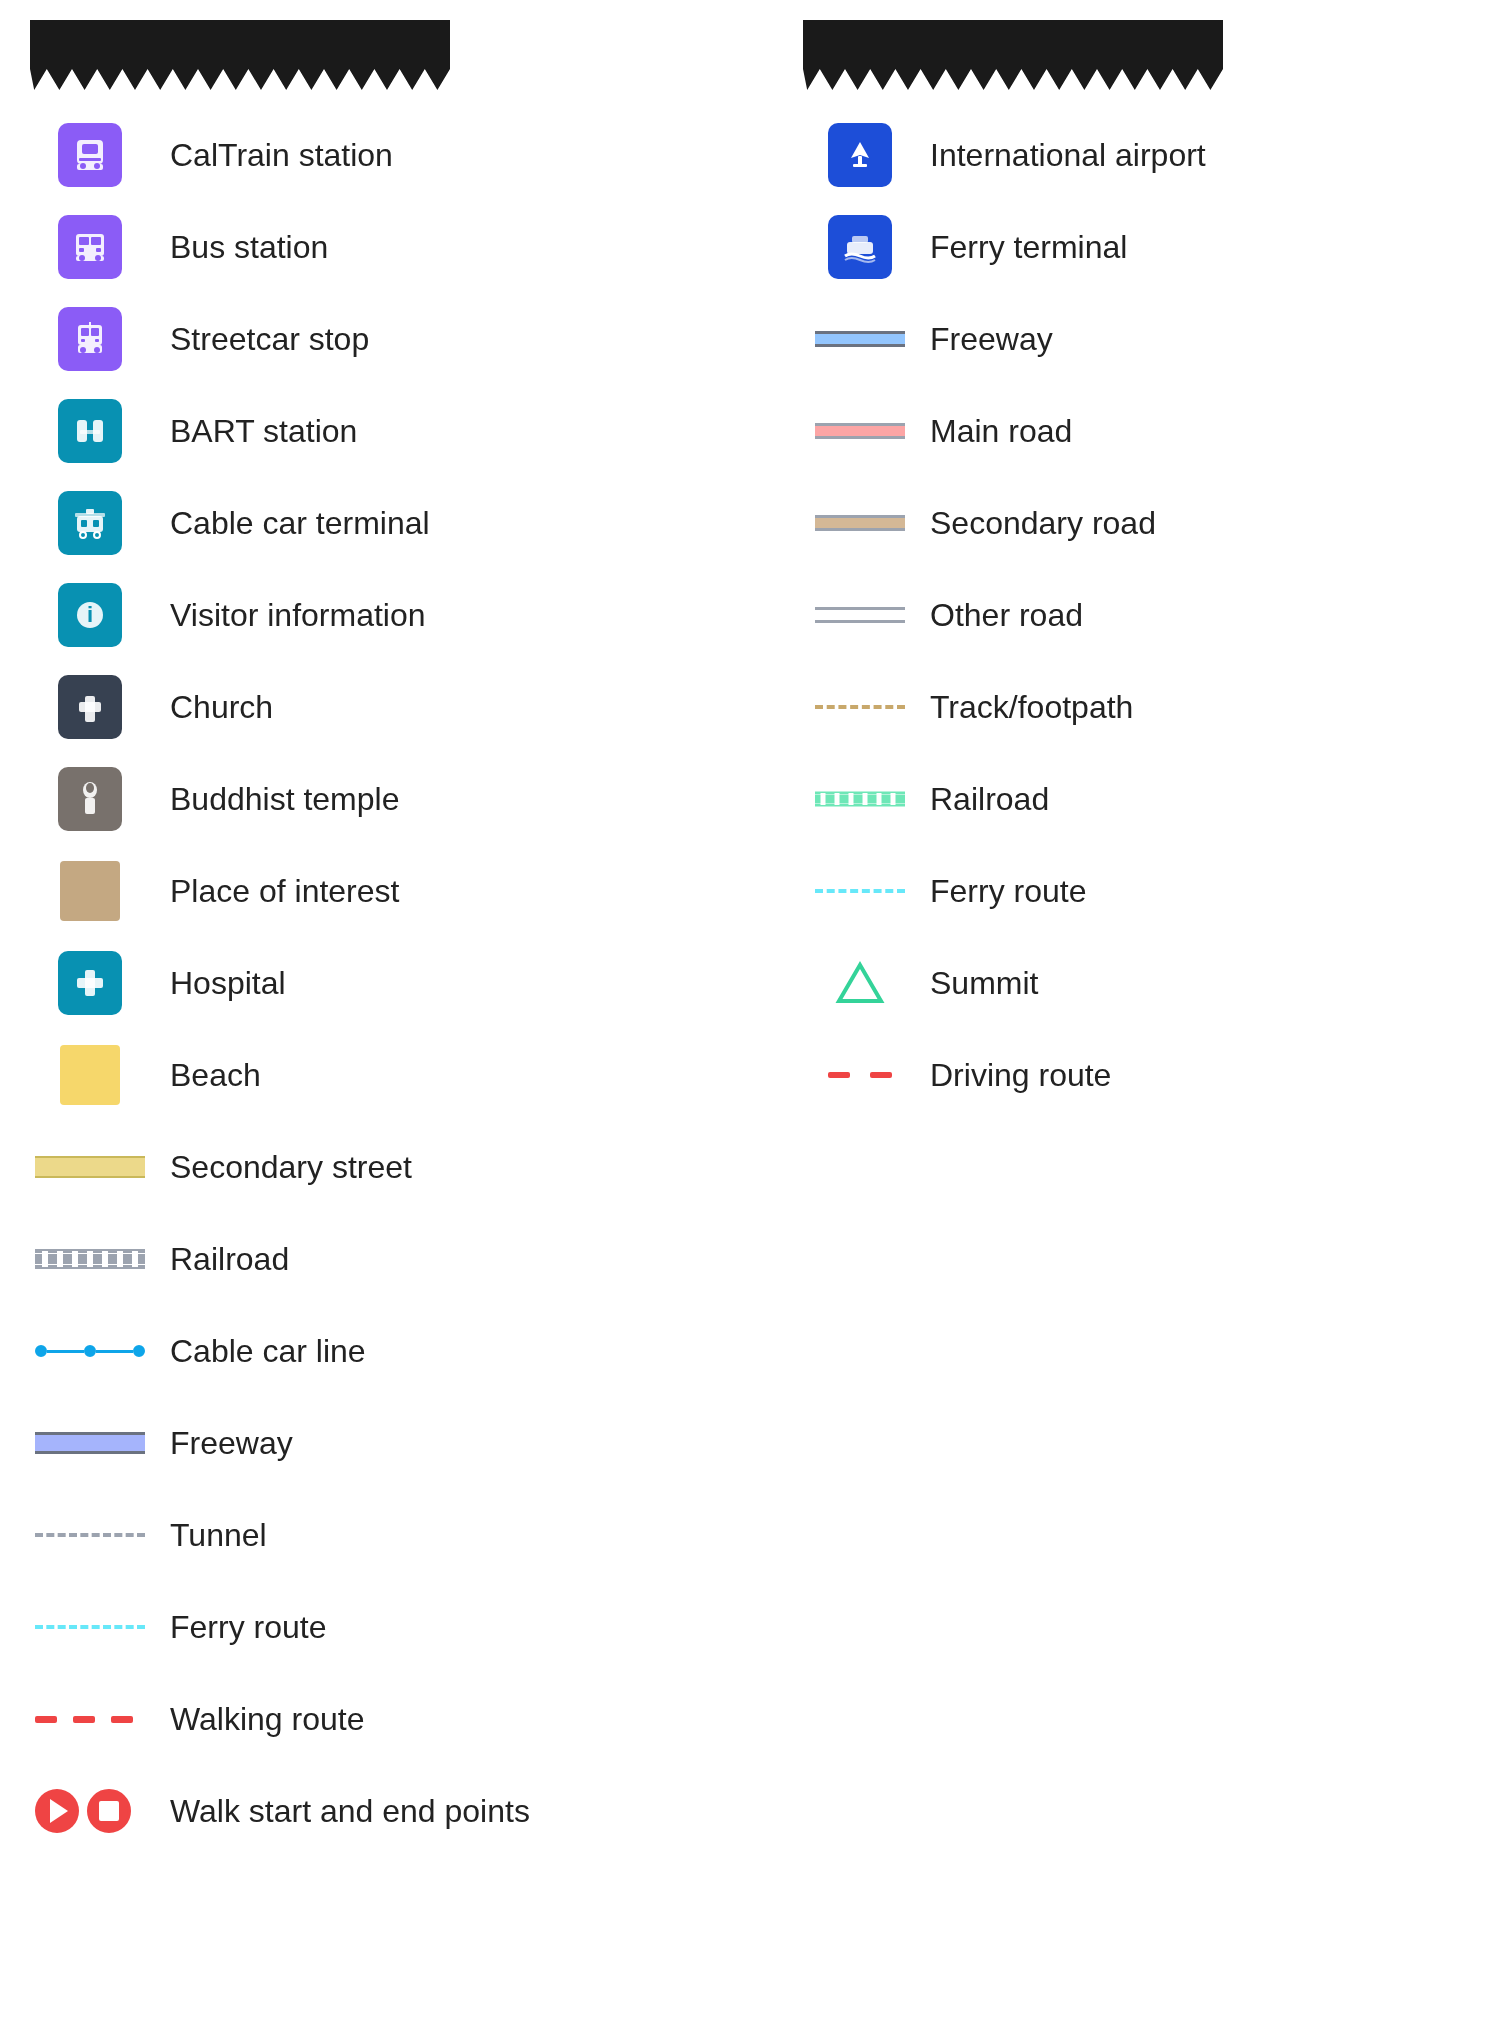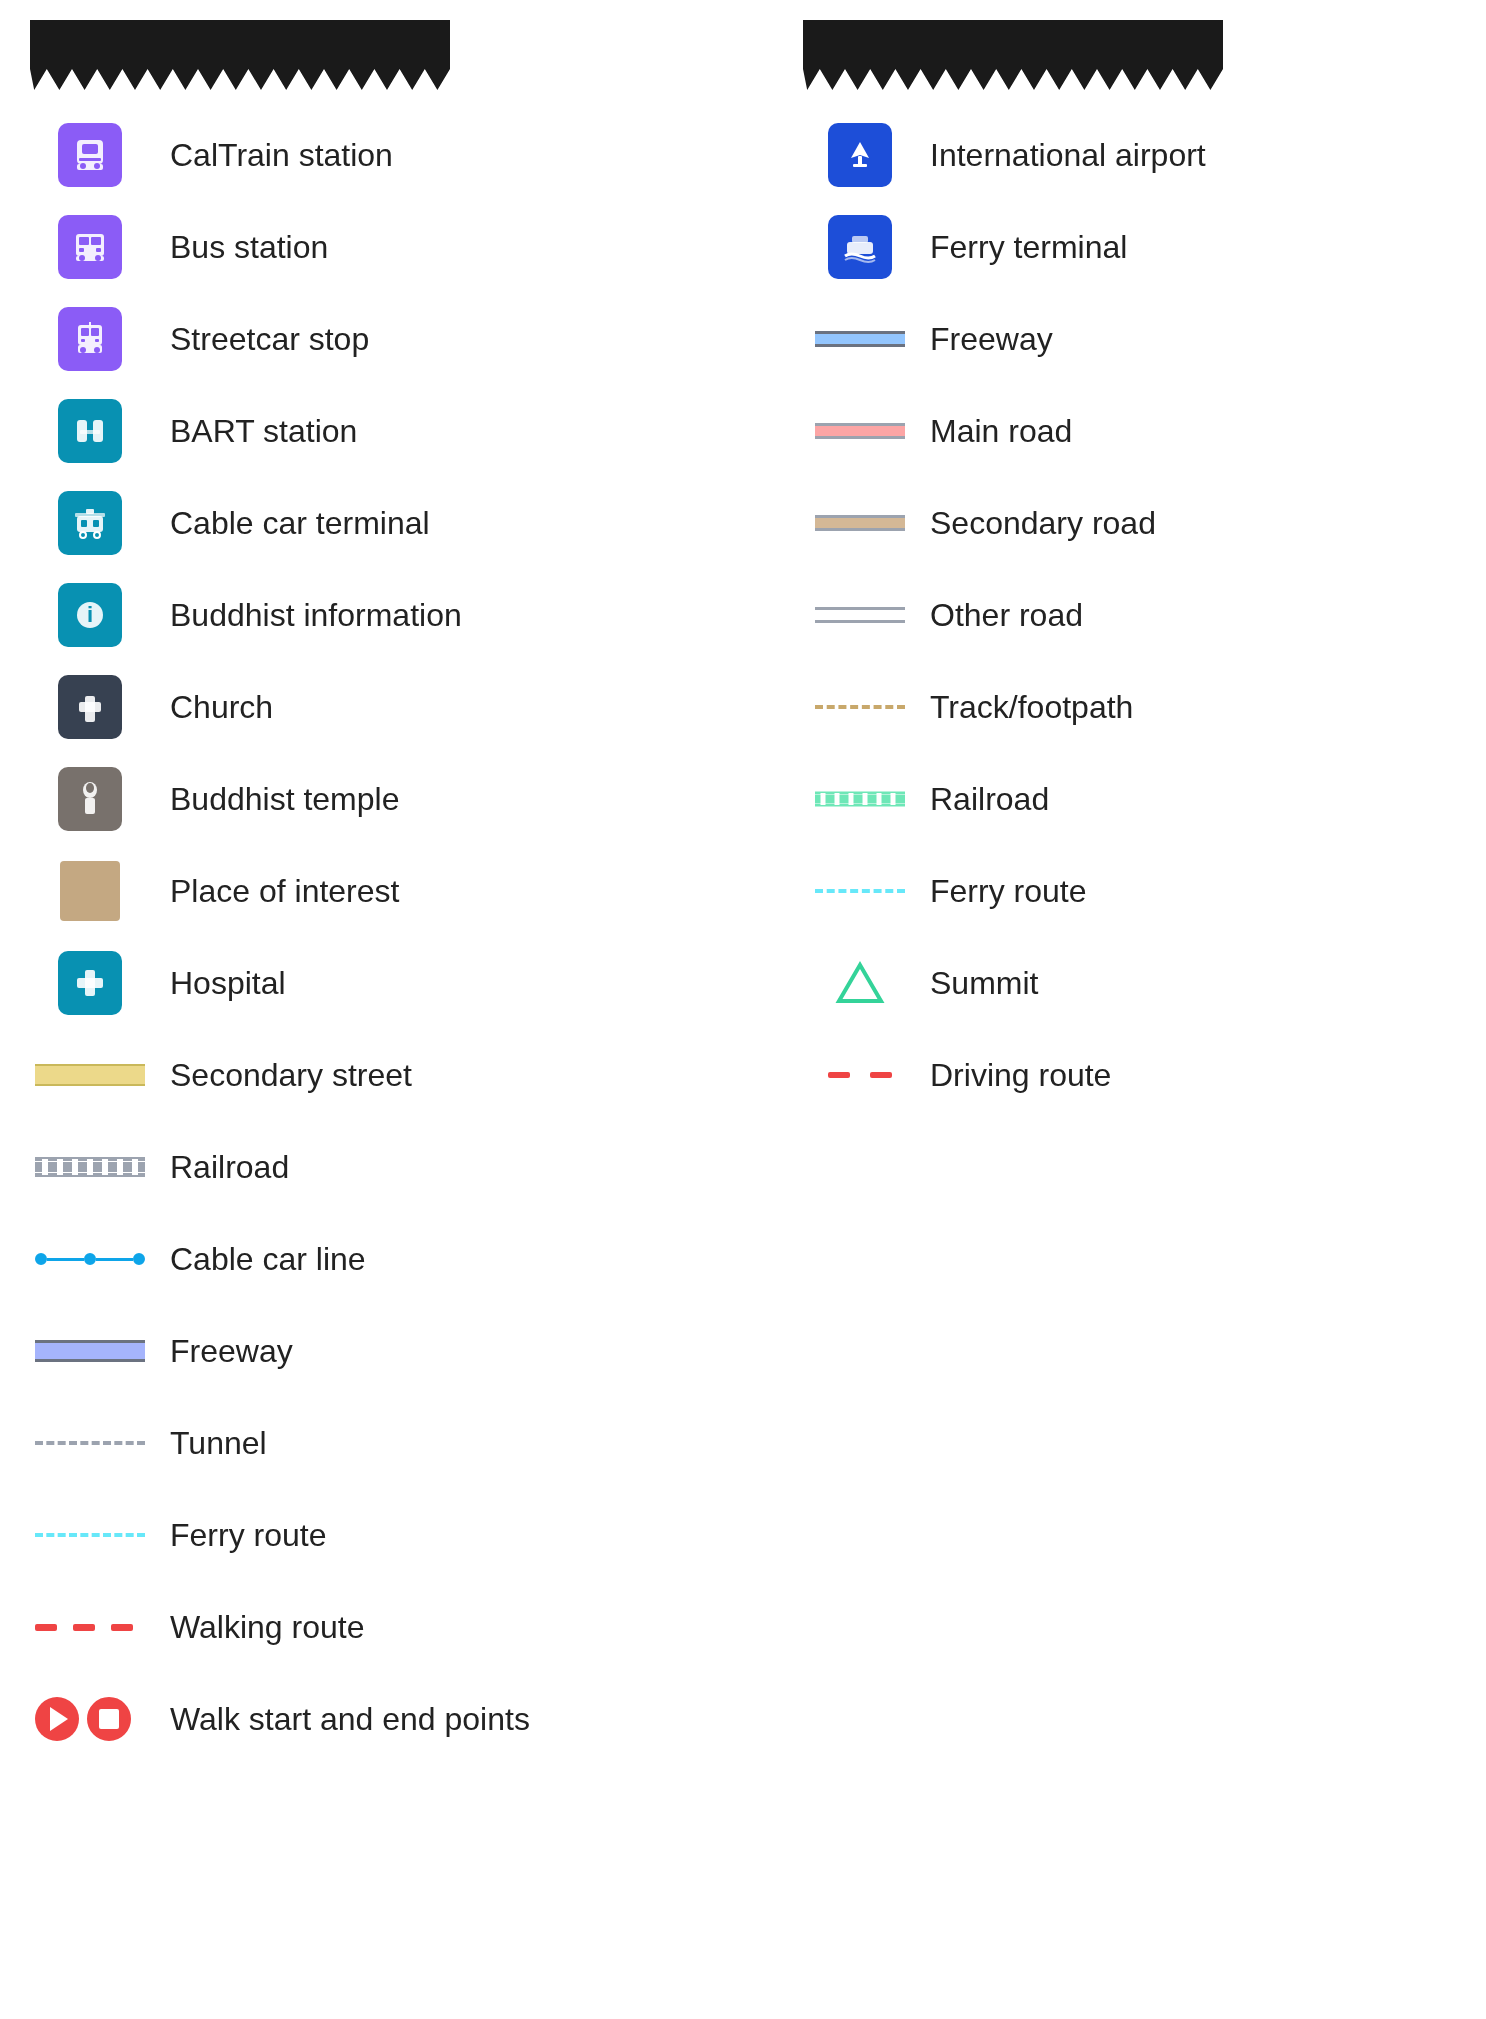--- a/index.html
+++ b/index.html
@@ -409,21 +409,21 @@
 
       <div class="legend-item">
         <div class="left-icon-area">
           <div class="icon-box icon-teal">
             <svg width="38" height="38" viewBox="0 0 38 38" fill="none">
               <circle cx="19" cy="19" r="13" fill="white" opacity="0.9"></circle>
               <text x="19" y="26" font-size="22" font-weight="bold" fill="#0891B2" text-anchor="middle">i</text>
             </svg>
           </div>
         </div>
-        <span class="legend-label">Buddhist information</span>
+        <span class="legend-label">Visitor information</span>
       </div>
 
       <div class="legend-item">
         <div class="left-icon-area">
           <div class="icon-box" style="background:#374151;">
             <svg width="38" height="38" viewBox="0 0 38 38" fill="none">
               <rect x="14" y="8" width="10" height="26" rx="2" fill="white" opacity="0.9"></rect>
               <rect x="8" y="14" width="22" height="10" rx="2" fill="white" opacity="0.9"></rect>
             </svg>
           </div>
@@ -456,20 +456,26 @@
           <div class="icon-box icon-teal">
             <svg width="38" height="38" viewBox="0 0 38 38" fill="none">
               <rect x="14" y="6" width="10" height="26" rx="2" fill="white" opacity="0.9"></rect>
               <rect x="6" y="14" width="26" height="10" rx="2" fill="white" opacity="0.9"></rect>
             </svg>
           </div>
         </div>
         <span class="legend-label">Hospital</span>
       </div>
 
+      <div class="legend-item">
+        <div class="left-icon-area">
+          <div class="beach-box"></div>
+        </div>
+        <span class="legend-label">Beach</span>
+      </div>
 
       <div class="legend-item">
         <div class="left-icon-area">
           <div class="line-pedestrian"></div>
         </div>
         <span class="legend-label">Secondary street</span>
       </div>
 
       <div class="legend-item">
         <div class="left-icon-area">

